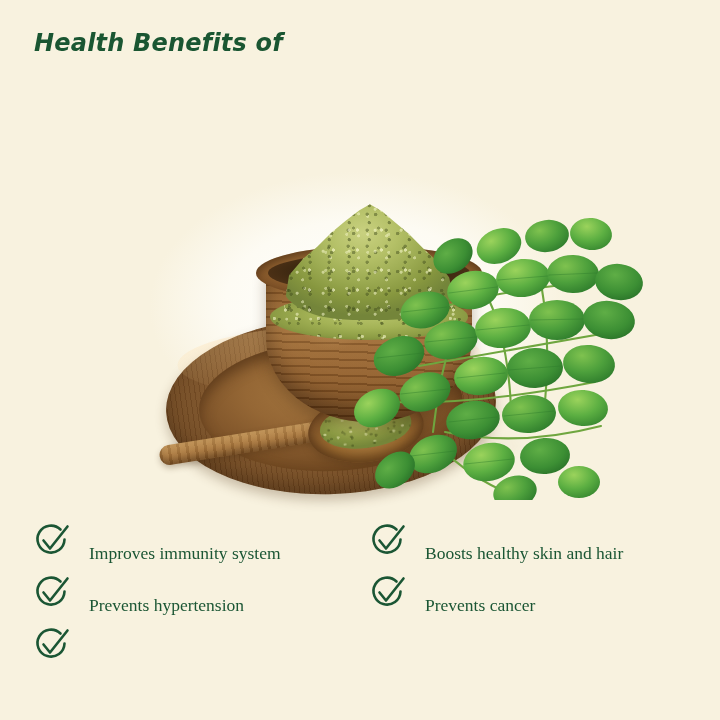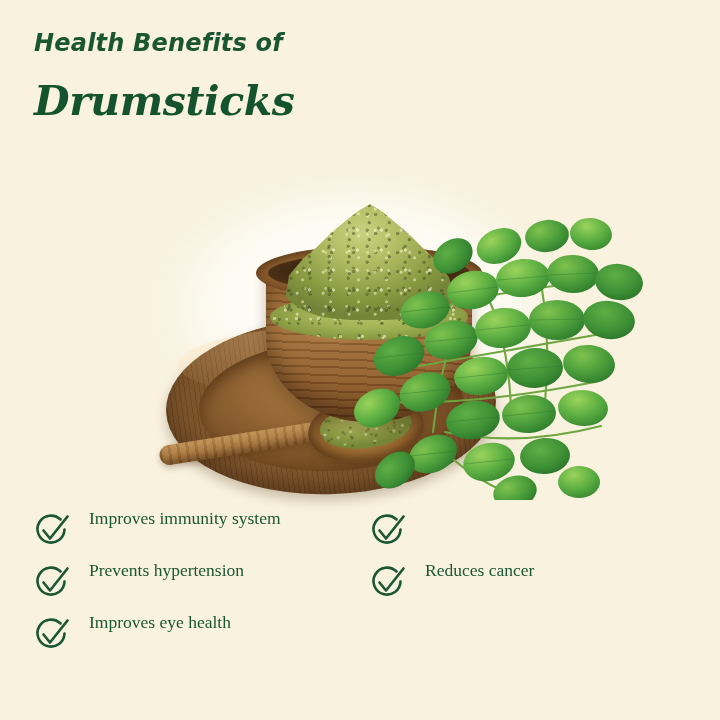--- a/index.html
+++ b/index.html
@@ -191,42 +191,41 @@
 
   
   .leaves{position:absolute;left:255px;top:30px;width:320px;height:330px;}
   .leaves svg{position:absolute;left:0;top:0;}
 
   
   .benefits{position:absolute;left:0;top:510px;width:720px;}
   .bcol{position:absolute;top:0;}
   .bcol.left{left:30px;}
   .bcol.right{left:366px;}
-  .brow{position:relative;height:52px;display:flex;align-items:flex-start;}
+  .brow{position:relative;height:52px;display:flex;align-items:flex-end;}
   .check{
     width:42px;height:42px;flex:0 0 42px;position:relative;
   }
   .check svg{display:block;}
   .blabel{
     margin-left:17px;
     font-family:"Liberation Serif", serif;
     font-size:17.5px;
     color:#1B5634;
     white-space:nowrap;
     line-height:1;
   }
 </style>
 </head>
 <body>
 
 <div class="page">
 
   <div class="heading">
     <div class="eyebrow">Health Benefits of</div>
-    <div class="title">Drumsticks</div>
   </div>
 
   <div class="photo">
     <div class="photo-bg"></div>
     <div class="shadow-ground"></div>
 
     <div class="tray">
       <div class="tray-grain"></div>
       <div class="tray-rim-hl"></div>
       <div class="tray-inner"></div>
@@ -360,38 +359,38 @@
         </span>
         <span class="blabel">Prevents hypertension</span>
       </div>
       <div class="brow">
         <span class="check">
           <svg width="42" height="42" viewBox="0 0 42 42" xmlns="http://www.w3.org/2000/svg">
             <path d="M30.5 9.5 A13.5 13.5 0 1 0 34.5 19.5" fill="none" stroke="#1B5634" stroke-width="2.6" stroke-linecap="round"></path>
             <path d="M13.5 20.5 L 20 28.5 L 37.5 6.5" fill="none" stroke="#1B5634" stroke-width="2.6" stroke-linecap="round" stroke-linejoin="round"></path>
           </svg>
         </span>
-        <span class="blabel">Improves eye health</span>
       </div>
     </div>
 
     <div class="bcol right">
       <div class="brow">
         <span class="check">
           <svg width="42" height="42" viewBox="0 0 42 42" xmlns="http://www.w3.org/2000/svg">
             <path d="M30.5 9.5 A13.5 13.5 0 1 0 34.5 19.5" fill="none" stroke="#1B5634" stroke-width="2.6" stroke-linecap="round"></path>
             <path d="M13.5 20.5 L 20 28.5 L 37.5 6.5" fill="none" stroke="#1B5634" stroke-width="2.6" stroke-linecap="round" stroke-linejoin="round"></path>
           </svg>
         </span>
-      </div>
-      <div class="brow">
-        <span class="check">
-          <svg width="42" height="42" viewBox="0 0 42 42" xmlns="http://www.w3.org/2000/svg">
-            <path d="M30.5 9.5 A13.5 13.5 0 1 0 34.5 19.5" fill="none" stroke="#1B5634" stroke-width="2.6" stroke-linecap="round"></path>
-            <path d="M13.5 20.5 L 20 28.5 L 37.5 6.5" fill="none" stroke="#1B5634" stroke-width="2.6" stroke-linecap="round" stroke-linejoin="round"></path>
-          </svg>
-        </span>
-        <span class="blabel">Reduces cancer</span>
+        <span class="blabel">Boosts healthy skin and hair</span>
+      </div>
+      <div class="brow">
+        <span class="check">
+          <svg width="42" height="42" viewBox="0 0 42 42" xmlns="http://www.w3.org/2000/svg">
+            <path d="M30.5 9.5 A13.5 13.5 0 1 0 34.5 19.5" fill="none" stroke="#1B5634" stroke-width="2.6" stroke-linecap="round"></path>
+            <path d="M13.5 20.5 L 20 28.5 L 37.5 6.5" fill="none" stroke="#1B5634" stroke-width="2.6" stroke-linecap="round" stroke-linejoin="round"></path>
+          </svg>
+        </span>
+        <span class="blabel">Prevents cancer</span>
       </div>
     </div>
 
   </div>
 </div>
 
 </body></html>

